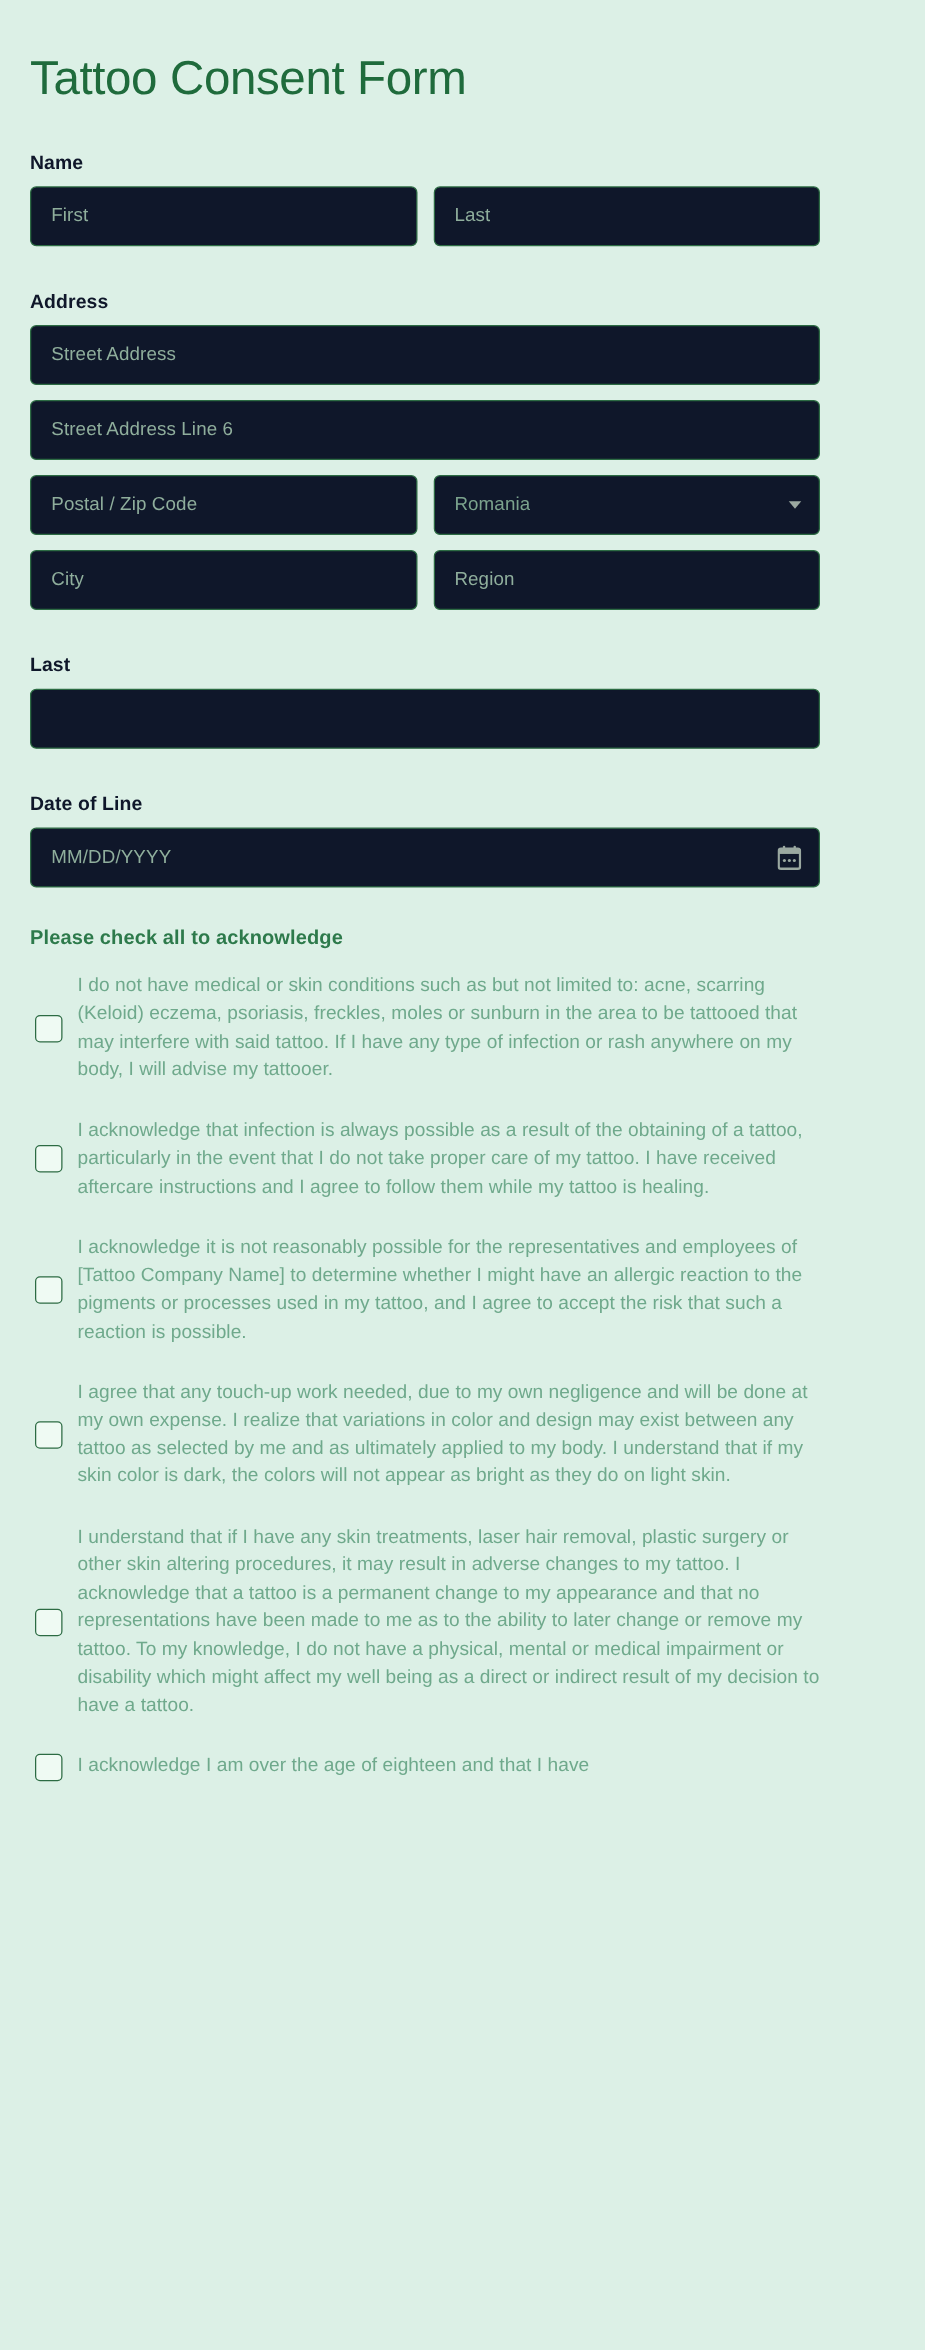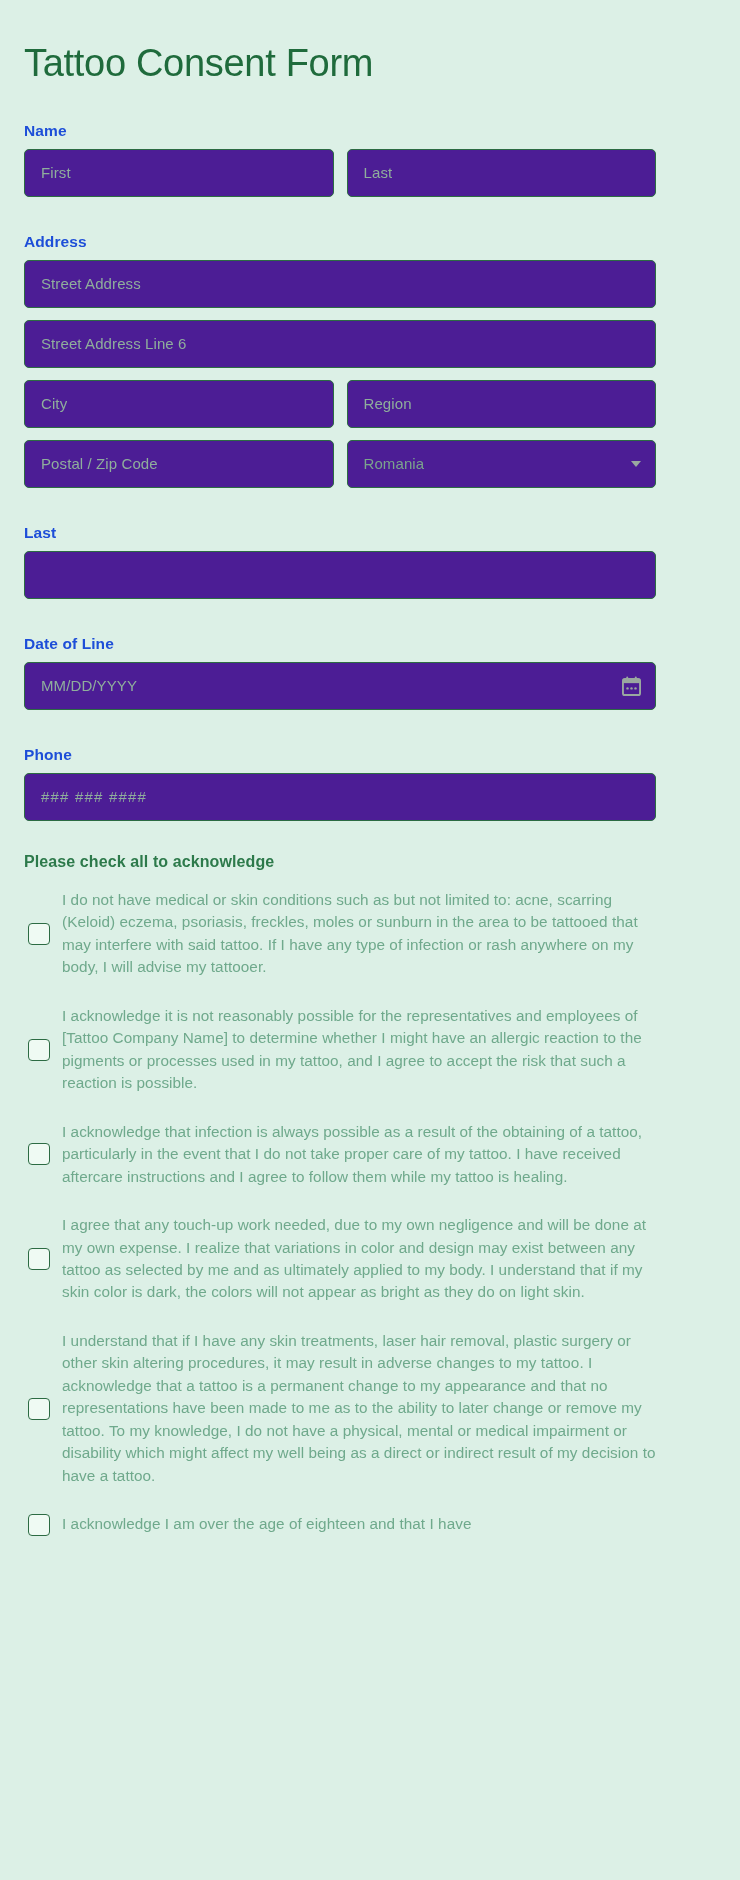--- a/index.html
+++ b/index.html
@@ -33,39 +33,39 @@
   }
 
   
   .field-group {
     margin-top: 36px;
   }
 
   .field-label {
     font-size: 15.5px;
     font-weight: 700;
-    color: #1d4ed8;
+    color: #0f172a;
     letter-spacing: 0.1px;
     margin-bottom: 9px;
     display: block;
   }
 
   .row {
     display: flex;
     gap: 13px;
   }
   .row + .row { margin-top: 12px; }
 
   .col { flex: 1 1 0; min-width: 0; }
 
   
   .input {
     width: 100%;
     height: 48px;
-    background: #4c1d95;
+    background: #0f172a;
     border: 1px solid #2c6b43;
     border-radius: 5px;
     padding: 0 16px;
     font-family: "Liberation Sans", sans-serif;
     font-size: 15px;
     color: #3d7a57;
     display: flex;
     align-items: center;
     position: relative;
   }
@@ -183,40 +183,40 @@
       <div class="col">
         <div class="input">
           <span class="ph">Street Address Line 6</span>
         </div>
       </div>
     </div>
 
     <div class="row">
       <div class="col">
         <div class="input">
-          <span class="ph">City</span>
-        </div>
-      </div>
-      <div class="col">
-        <div class="input">
-          <span class="ph">Region</span>
-        </div>
-      </div>
-    </div>
-
-    <div class="row">
-      <div class="col">
-        <div class="input">
           <span class="ph">Postal / Zip Code</span>
         </div>
       </div>
       <div class="col">
         <div class="input select">
           <span class="ph">Romania</span>
           <span class="caret"></span>
+        </div>
+      </div>
+    </div>
+
+    <div class="row">
+      <div class="col">
+        <div class="input">
+          <span class="ph">City</span>
+        </div>
+      </div>
+      <div class="col">
+        <div class="input">
+          <span class="ph">Region</span>
         </div>
       </div>
     </div>
   </div>
 
   <div class="field-group">
     <label class="field-label">Last</label>
     <div class="input">
       <span class="ph"></span>
     </div>
@@ -231,44 +231,38 @@
         <rect x="1" y="3" width="18" height="4.5" fill="#9aa8a0"></rect>
         <rect x="4.5" y="0.5" width="2" height="4" rx="1" fill="#9aa8a0"></rect>
         <rect x="13.5" y="0.5" width="2" height="4" rx="1" fill="#9aa8a0"></rect>
         <circle cx="5.8" cy="13" r="1.3" fill="#9aa8a0"></circle>
         <circle cx="10" cy="13" r="1.3" fill="#9aa8a0"></circle>
         <circle cx="14.2" cy="13" r="1.3" fill="#9aa8a0"></circle>
       </svg>
     </div>
   </div>
 
-  <div class="field-group">
-    <label class="field-label">Phone</label>
-    <div class="input mono">
-      <span class="ph">### ### ####</span>
-    </div>
-  </div>
 
   <div class="ack-heading">Please check all to acknowledge</div>
 
   <div class="ack-list">
     <div class="ack-item">
       <span class="checkbox"></span>
       <span class="ack-text">I do not have medical or skin conditions such as but not limited to: acne, scarring (Keloid) eczema, psoriasis, freckles, moles or sunburn in the area to be tattooed that may interfere with said tattoo. If I have any type of infection or rash anywhere on my body, I will advise my tattooer.</span>
     </div>
     <div class="ack-item">
       <span class="checkbox"></span>
+      <span class="ack-text">I acknowledge that infection is always possible as a result of the obtaining of a tattoo, particularly in the event that I do not take proper care of my tattoo. I have received aftercare instructions and I agree to follow them while my tattoo is healing.</span>
+    </div>
+    <div class="ack-item">
+      <span class="checkbox"></span>
       <span class="ack-text">I acknowledge it is not reasonably possible for the representatives and employees of [Tattoo Company Name] to determine whether I might have an allergic reaction to the pigments or processes used in my tattoo, and I agree to accept the risk that such a reaction is possible.</span>
     </div>
     <div class="ack-item">
       <span class="checkbox"></span>
-      <span class="ack-text">I acknowledge that infection is always possible as a result of the obtaining of a tattoo, particularly in the event that I do not take proper care of my tattoo. I have received aftercare instructions and I agree to follow them while my tattoo is healing.</span>
-    </div>
-    <div class="ack-item">
-      <span class="checkbox"></span>
       <span class="ack-text">I agree that any touch-up work needed, due to my own negligence and will be done at my own expense. I realize that variations in color and design may exist between any tattoo as selected by me and as ultimately applied to my body. I understand that if my skin color is dark, the colors will not appear as bright as they do on light skin.</span>
     </div>
     <div class="ack-item">
       <span class="checkbox"></span>
       <span class="ack-text">I understand that if I have any skin treatments, laser hair removal, plastic surgery or other skin altering procedures, it may result in adverse changes to my tattoo. I acknowledge that a tattoo is a permanent change to my appearance and that no representations have been made to me as to the ability to later change or remove my tattoo. To my knowledge, I do not have a physical, mental or medical impairment or disability which might affect my well being as a direct or indirect result of my decision to have a tattoo.</span>
     </div>
     <div class="ack-item">
       <span class="checkbox"></span>
       <span class="ack-text">I acknowledge I am over the age of eighteen and that I have</span>
     </div>

